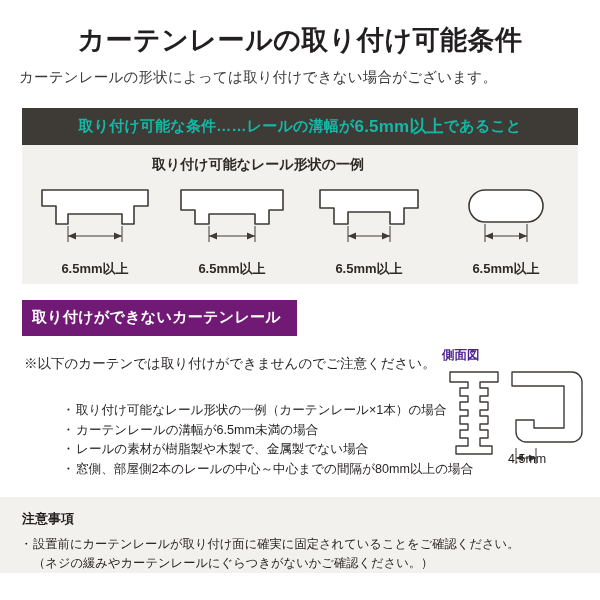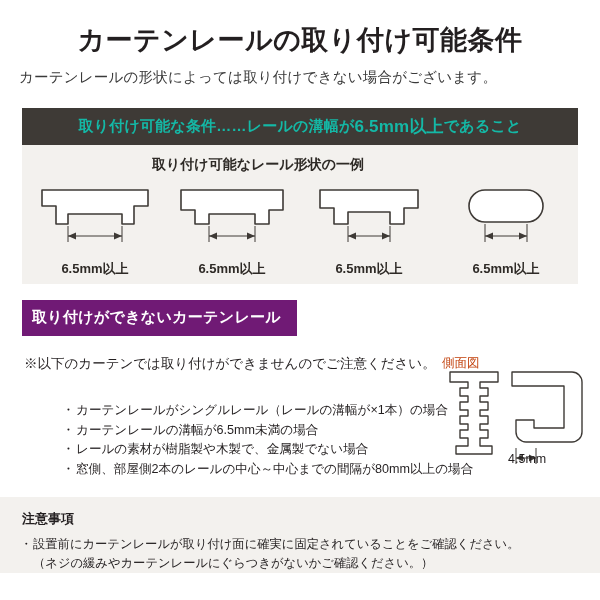--- a/index.html
+++ b/index.html
@@ -148,25 +148,25 @@
   .ng-list li::before {
     content: "・";
     position: absolute;
     left: -2px;
     top: 0;
   }
 
   
   .side-title {
     position: absolute;
-    top: 355px;
+    top: 347px;
     left: 442px;
     font-size: 12.5px;
-    font-weight: normal;
-    color: #c2410c;
+    font-weight: bold;
+    color: #4c1d95;
   }
   .side-figs {
     position: absolute;
     top: 366px;
     left: 440px;
     width: 150px;
     height: 105px;
   }
   .side-cap {
     position: absolute;
@@ -287,21 +287,21 @@
         <div class="rail-cap">6.5mm以上</div>
       </div>
 
     </div>
   </div>
 
   <div class="ng-tag">取り付けができないカーテンレール</div>
   <div class="ng-note">※以下のカーテンでは取り付けができませんのでご注意ください。</div>
 
   <ul class="ng-list">
-    <li>カーテンレールがシングルレール（レールの溝幅が×1本）の場合</li>
+    <li>取り付け可能なレール形状の一例（カーテンレール×1本）の場合</li>
     <li>カーテンレールの溝幅が6.5mm未満の場合</li>
     <li>レールの素材が樹脂製や木製で、金属製でない場合</li>
     <li>窓側、部屋側2本のレールの中心～中心までの間隔が80mm以上の場合</li>
   </ul>
 
   <div class="side-title">側面図</div>
   <div class="side-figs">
     <svg width="150" height="105" viewBox="0 0 150 105">
 
       <path d="M10 6 L58 6 L58 16 L40 16 L40 22 L48 22 L48 30 L40 30 L40 36 L48 36 L48 44 L40 44 L40 50 L48 50 L48 58 L40 58 L40 64 L48 64 L48 72 L40 72 L40 80 L52 80 L52 88 L16 88 L16 80 L28 80 L28 72 L20 72 L20 64 L28 64 L28 58 L20 58 L20 50 L28 50 L28 44 L20 44 L20 36 L28 36 L28 30 L20 30 L20 22 L28 22 L28 16 L10 16 Z" fill="#ffffff" stroke="#3e3a36" stroke-width="1.4" stroke-linejoin="round"></path>

